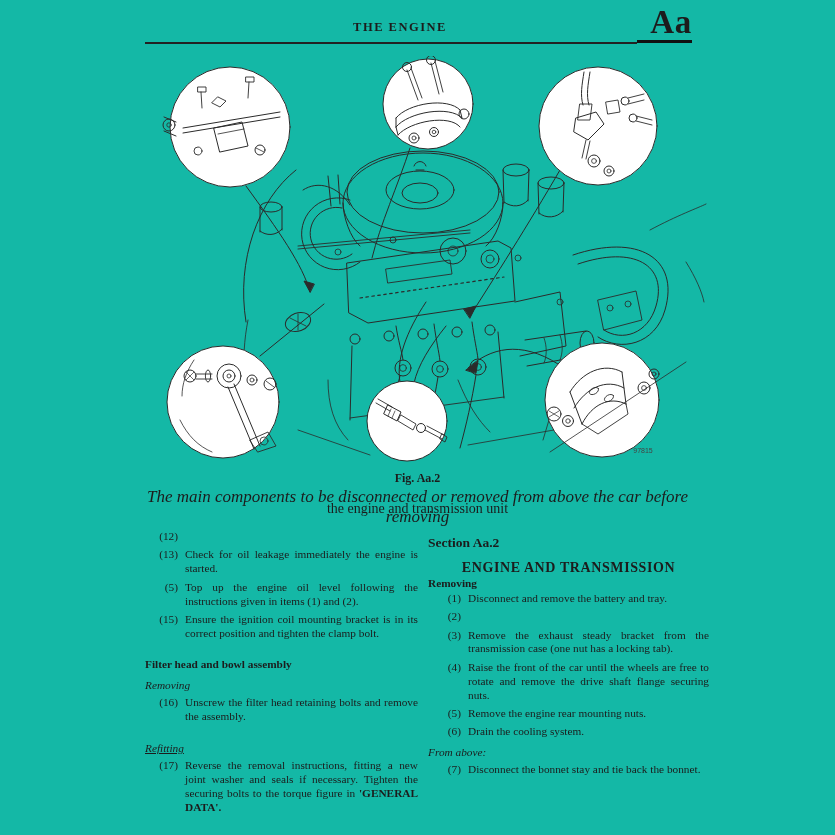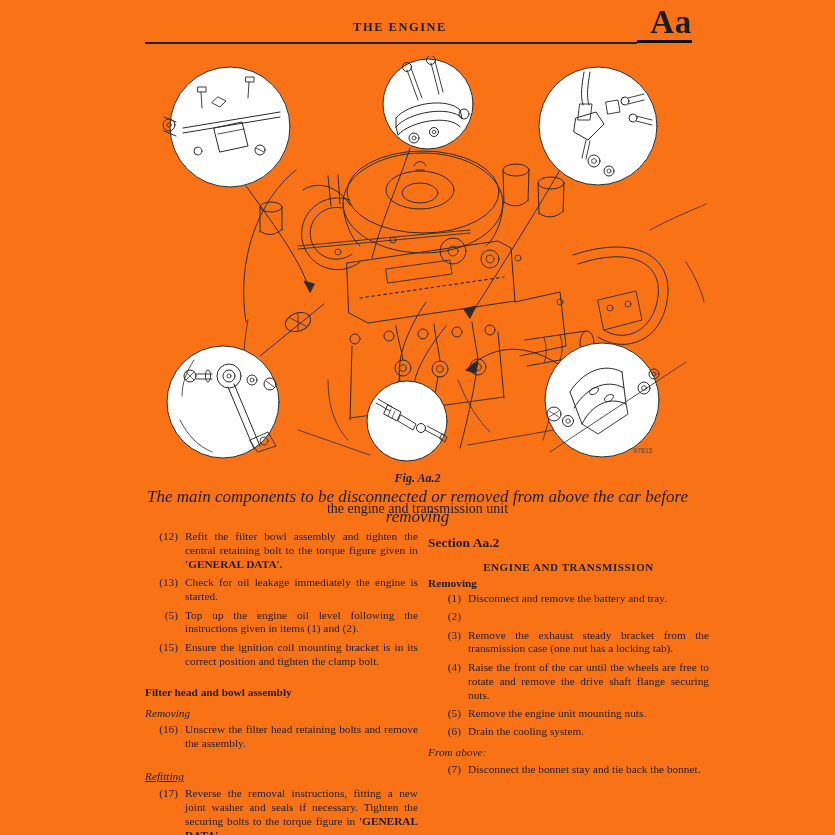--- a/index.html
+++ b/index.html
@@ -1,49 +1,49 @@
 <!DOCTYPE html>
 <html><head>
 <meta charset="utf-8">
 <style>
   html,body{margin:0;padding:0;background:#e8e8e8;}
   .page{
-    position:relative;width:835px;height:835px;background:#f97316;
+    position:relative;width:835px;height:835px;background:#14b8a6;
     font-family:"Liberation Serif", serif;color:#1c1c1c;overflow:hidden;
   }
   
   .hdr-title{
     position:absolute;top:20px;left:145px;width:510px;text-align:center;
     font-weight:bold;font-size:12.5px;letter-spacing:1.5px;
   }
   .hdr-tab{
     position:absolute;top:4px;left:648px;width:46px;text-align:center;
     font-weight:bold;font-size:33px;letter-spacing:.5px;
   }
   .hdr-rule{position:absolute;top:42px;left:145px;width:492px;height:2px;background:#222;}
   .hdr-tab-rule{position:absolute;top:40px;left:637px;width:55px;height:3px;background:#111;}
   
   .fig-wrap{position:absolute;top:56px;left:138px;width:575px;height:412px;}
   .fig-cap{position:absolute;left:120px;width:595px;text-align:center;}
-  .fig-label{top:471px;font-style:italic;font-weight:bold;font-size:12px;}
+  .fig-label{top:471px;font-weight:bold;font-size:12px;}
   .fig-line1{top:487px;font-style:italic;font-size:17px;}
   .fig-line2{top:501px;font-size:14px;}
   
   .col{position:absolute;top:530px;font-size:11.3px;line-height:13.9px;}
   .col-left{left:145px;width:273px;}
   .col-right{left:428px;width:281px;}
   .item{display:flex;margin:0 0 4.5px 0;}
   .item .num{flex:0 0 33px;text-align:right;padding-right:7px;white-space:nowrap;}
   .item .txt{flex:1;text-align:justify;}
   .b{font-weight:bold;}
   .heading-bold{font-weight:bold;margin:17px 0 4px 0;}
   .lead-italic{font-style:italic;margin:7px 0 3px 0;}
   .lead-italic.big-gap{margin-top:19px;text-decoration:underline;}
   .section-title{font-weight:bold;font-size:13.5px;margin:6px 0 11px 0;}
-  .center-heading{font-weight:bold;font-size:11px;text-align:center;letter-spacing:.6px;margin:0 0 2px 0;}
+  .center-heading{font-weight:bold;font-size:14px;text-align:center;letter-spacing:.6px;margin:0 0 2px 0;}
   .bold-sub{font-weight:bold;margin:0 0 1px 0;}
   svg{display:block;}
 </style>
 </head>
 <body>
 
 <div class="page">
 
   <div class="hdr-title">THE ENGINE</div>
   <div class="hdr-tab">Aa</div>
@@ -257,21 +257,20 @@
     </svg>
   </div>
 
   <div class="fig-cap fig-label">Fig. Aa.2</div>
   <div class="fig-cap fig-line1">The main components to be disconnected or removed from above the car before removing</div>
   <div class="fig-cap fig-line2">the engine and transmission unit</div>
 
   <div class="col col-left" id="col-left">
       <div class="item">
         <span class="num">(12)</span>
-        <span class="txt"><span>Refit the filter bowl assembly and tighten the central retaining bolt to the torque figure given in </span><span class="b">'GENERAL DATA'.</span></span>
       </div>
       <div class="item">
         <span class="num">(13)</span>
         <span class="txt"><span>Check for oil leakage immediately the engine is started.</span></span>
       </div>
       <div class="item">
         <span class="num">(5)</span>
         <span class="txt"><span>Top up the engine oil level following the instructions given in items (1) and (2).</span></span>
       </div>
       <div class="item">
@@ -304,21 +303,21 @@
       <div class="item">
         <span class="num">(3)</span>
         <span class="txt"><span>Remove the exhaust steady bracket from the transmission case (one nut has a locking tab).</span></span>
       </div>
       <div class="item">
         <span class="num">(4)</span>
         <span class="txt"><span>Raise the front of the car until the wheels are free to rotate and remove the drive shaft flange securing nuts.</span></span>
       </div>
       <div class="item">
         <span class="num">(5)</span>
-        <span class="txt"><span>Remove the engine unit mounting nuts.</span></span>
+        <span class="txt"><span>Remove the engine rear mounting nuts.</span></span>
       </div>
       <div class="item">
         <span class="num">(6)</span>
         <span class="txt"><span>Drain the cooling system.</span></span>
       </div>
       <div class="lead-italic">From above:</div>
       <div class="item">
         <span class="num">(7)</span>
         <span class="txt"><span>Disconnect the bonnet stay and tie back the bonnet.</span></span>
       </div>

